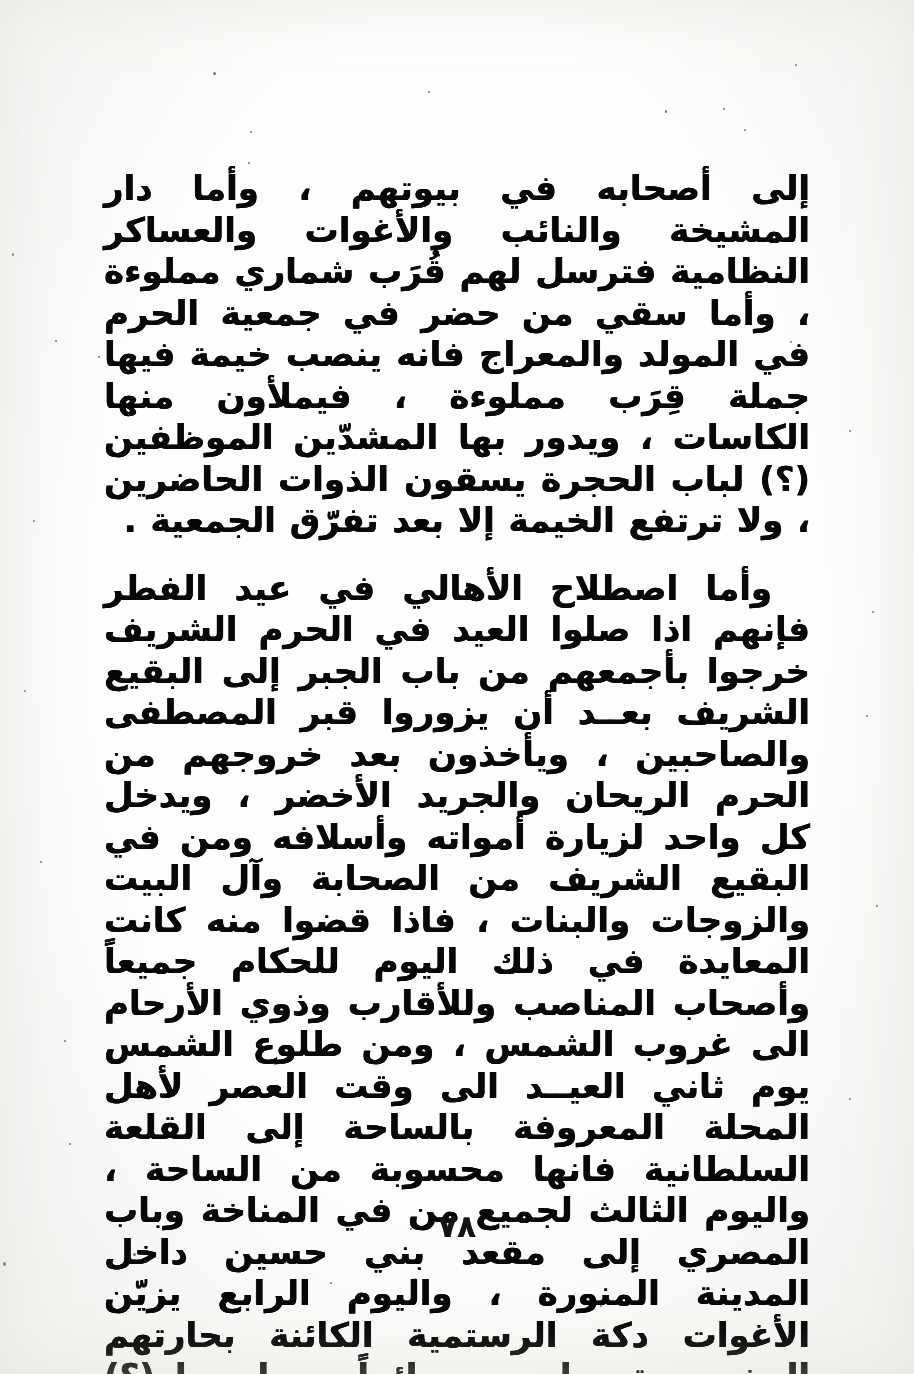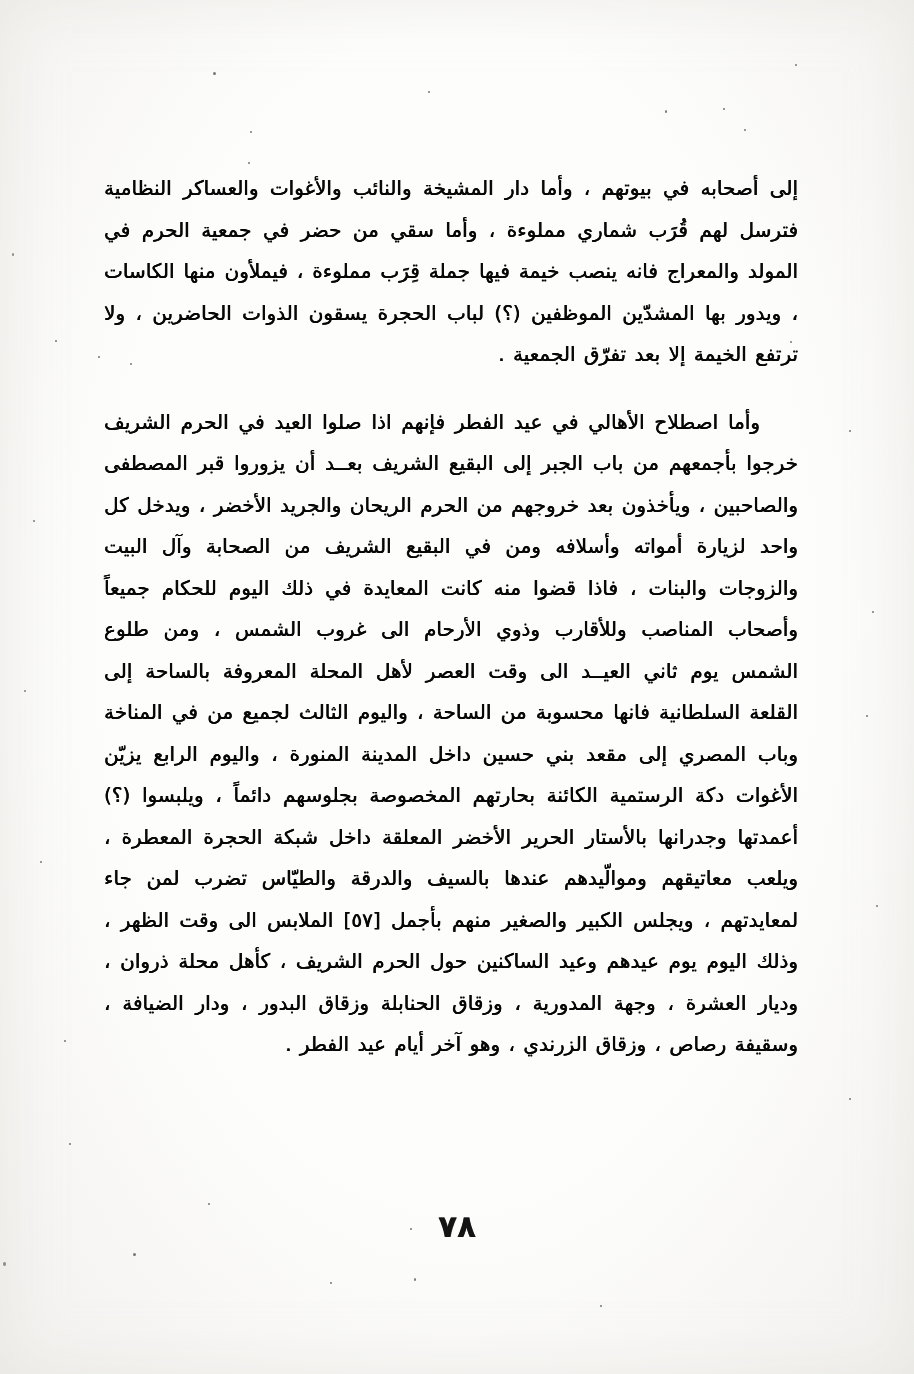--- a/index.html
+++ b/index.html
@@ -44,29 +44,29 @@
     position: absolute;
     right: 104px;
     left: 104px;
     top: 168px;
     direction: rtl;
     text-align: justify;
     text-align-last: right;
   }
 
   .para {
-    margin: 0 12px 26px 0;
-    font-size: 20px;
+    margin: 0 0 26px 0;
+    font-size: 34px;
     line-height: 41.5px;
     color: #141414;
     letter-spacing: 0px;
     word-spacing: 2px;
     text-align: justify;
     text-align-last: right;
-    font-weight: 400;
+    font-weight: 700;
     
     text-shadow:
       0.35px 0 0 rgba(15,15,15,0.85),
       -0.3px 0.25px 0 rgba(15,15,15,0.55),
       0 0.35px 0 rgba(20,20,20,0.45);
     filter: contrast(1.12) saturate(0);
   }
 
   .para.indent { text-indent: 38px; }
 

